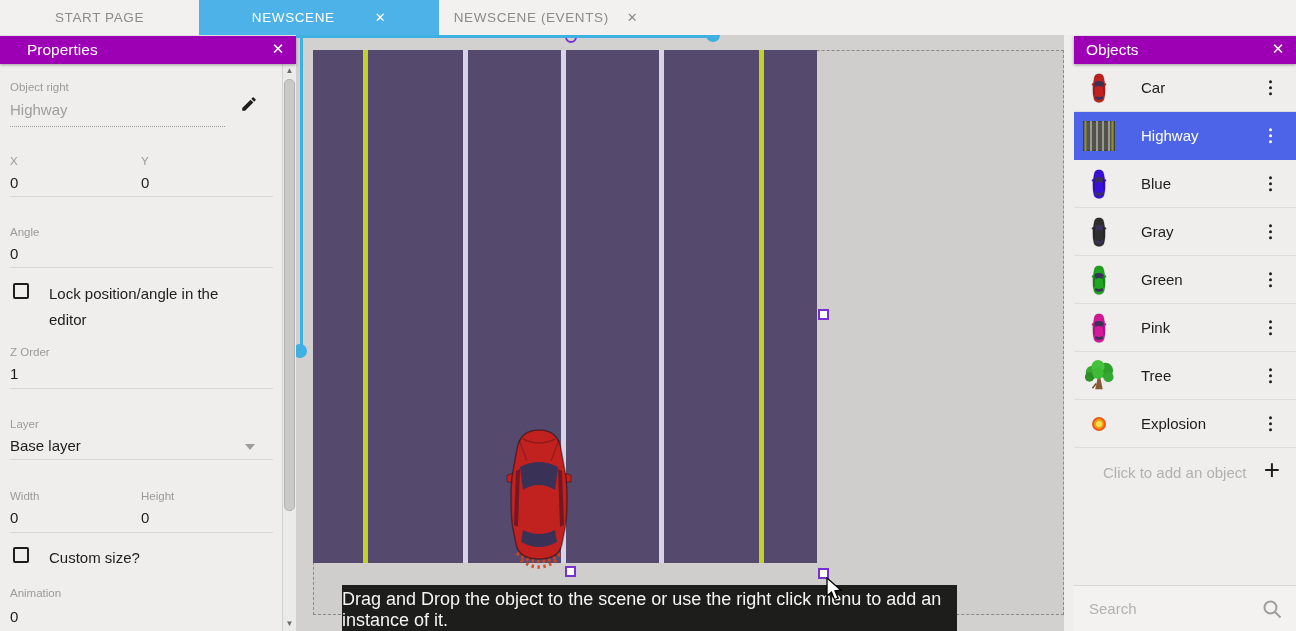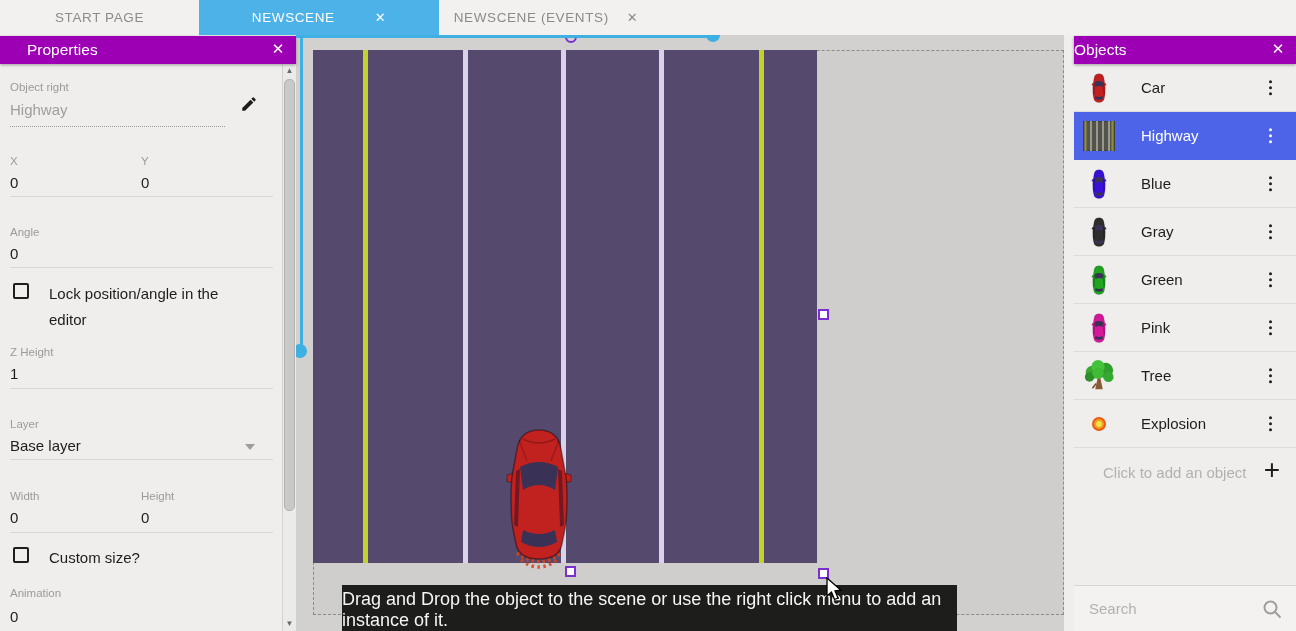--- a/index.html
+++ b/index.html
@@ -74,21 +74,21 @@
   .vscroll { position:absolute; left:4px; top:0; width:3px; height:316px; background:var(--scrollbar-cyan); z-index:7; }
   .vknob { position:absolute; left:-3px; top:309px; width:14px; height:14px; border-radius:50%;
     background:var(--scrollbar-cyan); z-index:7; }
   .tooltip { position:absolute; left:46px; top:550px; width:615px; height:46px;
     background:var(--tooltip-bg); color:#f5f5f4; font-size:18px;
     display:flex; align-items:flex-end; justify-content:center; z-index:10; }
   .cursor { position:absolute; left:530px; top:542px; z-index:20; }
 
   
   .objects { left:1074px; width:222px; }
-  .objects .panel-header { }
+  .objects .panel-header { padding-left:12px; }
   .obj-list { position:absolute; top:29px; left:0; right:0; }
   .obj-row { position:relative; height:48px; display:flex; align-items:center;
     border-bottom:1px solid #dddcda; cursor:pointer; }
   .obj-row .icon-box { width:32px; height:34px; margin-left:9px; display:flex;
     align-items:center; justify-content:center; }
   .obj-row .obj-label { margin-left:26px; font-size:15px; color:#1d1d1d; }
   .obj-row.selected { background:var(--selected-row-blue); border-bottom-color:var(--selected-row-blue); }
   .obj-row.selected .obj-label { color:#fff; }
   .dots { position:absolute; right:24px; top:50%; transform:translateY(-50%);
     display:flex; flex-direction:column; gap:2.5px; cursor:pointer; }
@@ -168,21 +168,21 @@
         <span class="rlabel">Angle</span>
         <span class="rvalue">0</span>
       </div>
     </div>
 
     <div class="checkbox" style="left:13px; top:248px;"></div>
     <span class="chk-label" style="top:246px; width:190px;">Lock position/angle in the editor</span>
 
     <div class="prow" style="top:311px; height:43px;">
       <div>
-        <span class="rlabel">Z Height</span>
+        <span class="rlabel">Z Order</span>
         <span class="rvalue">1</span>
       </div>
     </div>
 
     <div class="prow" style="top:383px; height:42px;">
       <div>
         <span class="rlabel">Layer</span>
         <span class="rvalue">Base layer</span>
       </div>
       <div class="dd-arrow"></div>

